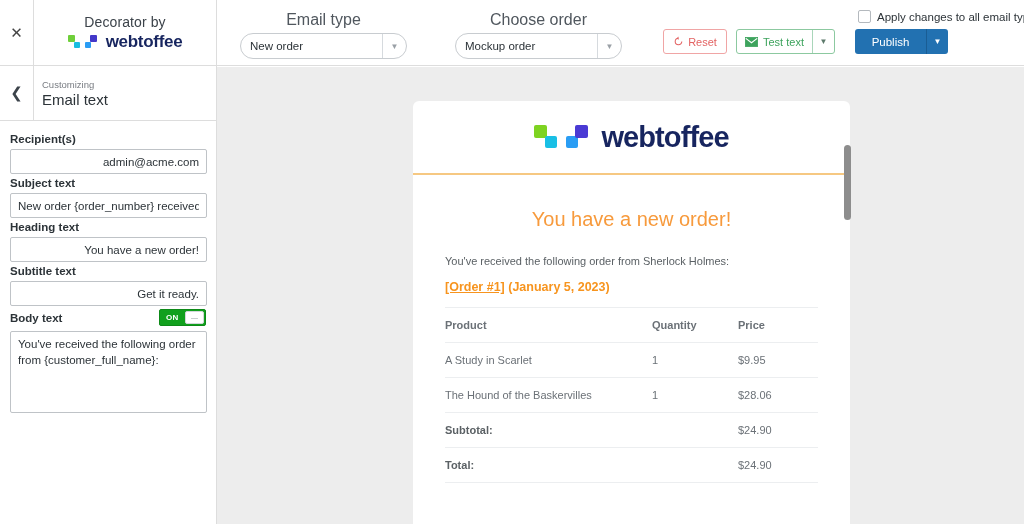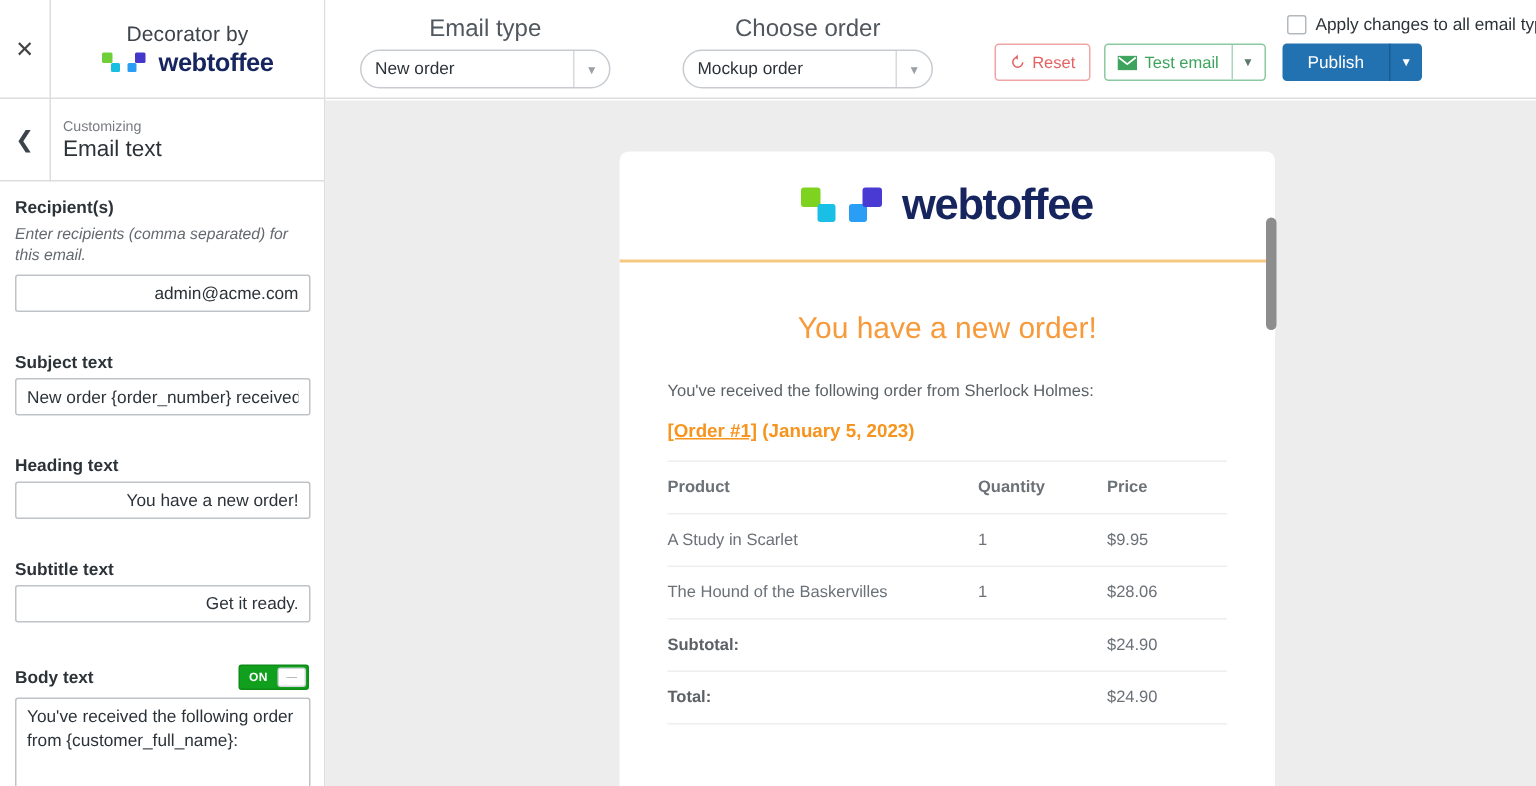--- a/index.html
+++ b/index.html
@@ -69,21 +69,21 @@
     line-height: 1.35; margin-bottom: 6px;
   }
   .field-input {
     width: 197px; height: 25px;
     border: 1px solid #bfc3c7; border-radius: 2px;
     background: #fff; font-size: 11.5px; color: #2c3338;
     padding: 0 7px;
     font-family: "Liberation Sans", sans-serif;
     text-align: right;
   }
-  .field-group { margin-bottom: 28px; }
+  .field-group { margin-bottom: 3px; }
   .field-row {
     display: flex; align-items: center; justify-content: space-between;
     margin-bottom: 5px;
   }
   .toggle {
     width: 47px; height: 17px; border-radius: 2px;
     background: #11a01d; border: 1px solid #0d8a18;
     display: flex; align-items: center; position: relative; cursor: pointer;
   }
   .toggle-on-label {
@@ -255,21 +255,20 @@
       <div class="sb-sub-text">
         <div class="sb-customizing">Customizing</div>
         <div class="sb-title">Email text</div>
       </div>
     </div>
 
     <div class="sb-body">
 
       <div class="field-group">
         <div class="field-label">Recipient(s)</div>
-        <div class="field-help">Enter recipients (comma separated) for this email.</div>
         <input class="field-input" value="admin@acme.com" style="">
       </div>
 
       <div class="field-group">
         <div class="field-label">Subject text</div>
         <input class="field-input" value="New order {order_number} received!" style="">
       </div>
 
       <div class="field-group">
         <div class="field-label">Heading text</div>
@@ -320,21 +319,21 @@
       </svg>
       <span>Reset</span>
     </div>
 
     <div class="btn-test">
       <div class="btn-test-main">
         <svg width="13" height="10" viewBox="0 0 16 12">
           <rect x="0.5" y="0.5" width="15" height="11" fill="#3da35d" stroke="#3da35d"></rect>
           <path d="M1 1.5 L8 7 L15 1.5" fill="none" stroke="#ffffff" stroke-width="1.4"></path>
         </svg>
-        <span>Test email</span>
+        <span>Test text</span>
       </div>
       <div class="btn-test-arrow">▼</div>
     </div>
 
     <div class="apply-all">
       <span class="apply-all-box"></span>
       <span>Apply changes to all email type</span>
     </div>
 
     <div class="btn-publish">

